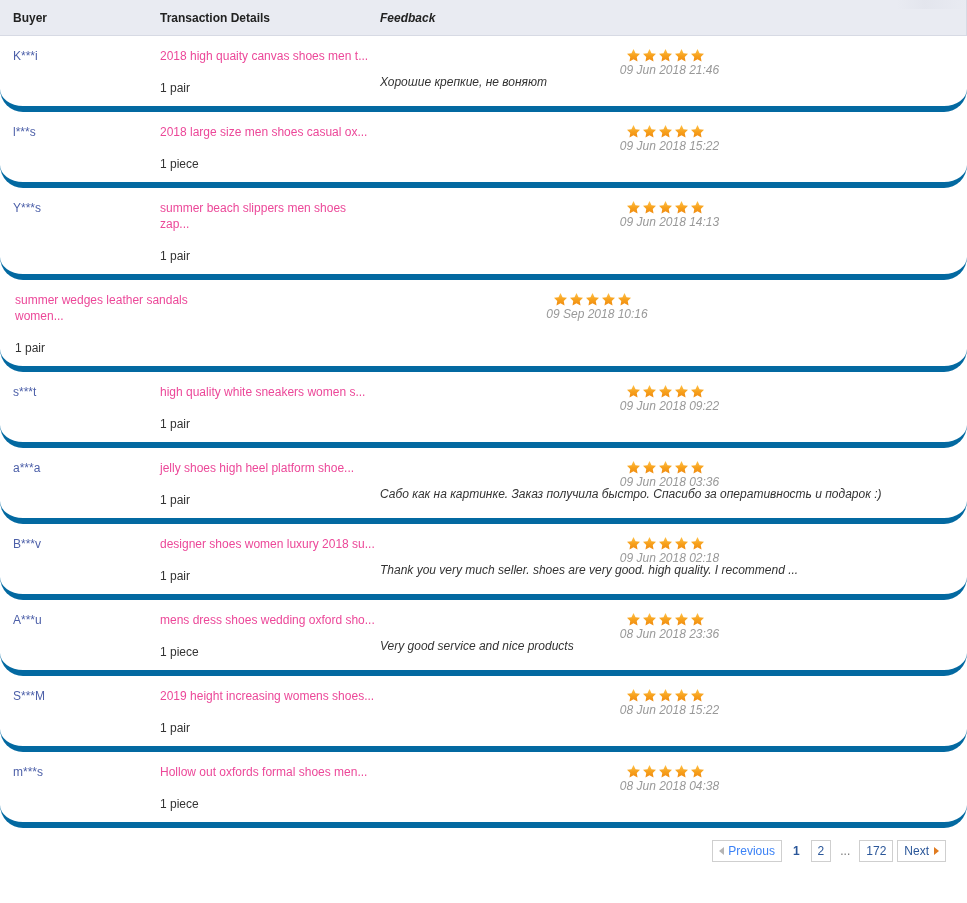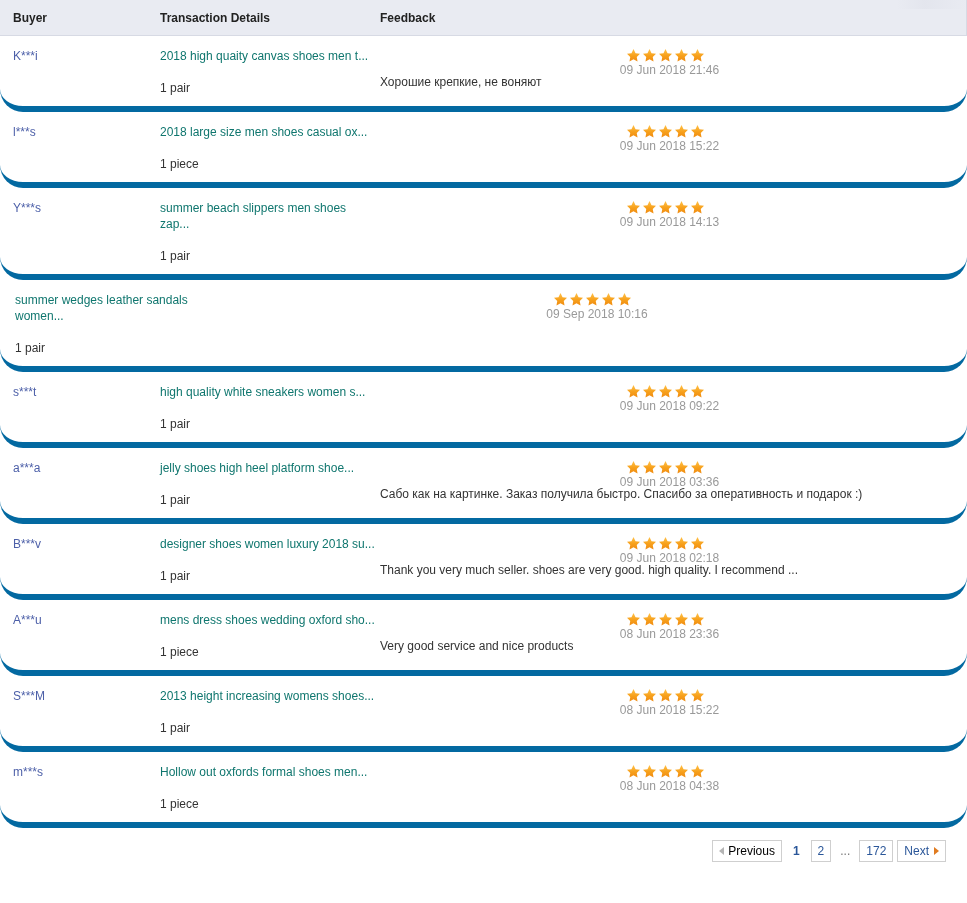--- a/index.html
+++ b/index.html
@@ -35,41 +35,41 @@
   }
   .fb-header .col {
     font-weight: bold;
     font-size: 12px;
     color: #222222;
   }
 
   
   .col-buyer    { width: 145px; box-sizing: border-box; padding-left: 13px; flex: 0 0 145px; }
   .col-details  { width: 230px; box-sizing: border-box; padding-left: 15px; flex: 0 0 230px; }
-  .col-feedback { flex: 1 1 auto; box-sizing: border-box; padding-left: 5px; padding-right: 17px; }
+  .col-feedback { flex: 1 1 auto; box-sizing: border-box; padding-left: 5px; padding-right: 17px; font-style: italic; }
 
   
   .fb-row {
     display: flex;
     border-bottom: 6px solid #0369a1;
     box-sizing: border-box;
     padding-top: 12px;
     padding-bottom: 10px;
     min-height: 58px;
     border-radius: 23px;
   }
   .buyer-name {
     color: #4c5fa8;
     font-size: 12px;
     line-height: 16px;
     padding-top: 3px;
     white-space: nowrap;
   }
   .item-title {
-    color: #0f766e;
+    color: #ec4899;
     font-size: 12px;
     line-height: 16px;
     text-decoration: none;
     display: block;
     max-width: 215px;
   }
   .item-qty {
     color: #333333;
     font-size: 12px;
     line-height: 16px;
@@ -129,21 +129,21 @@
     height: 22px;
     line-height: 20px;
     text-align: center;
     padding: 0 6px;
     box-sizing: border-box;
     cursor: pointer;
     user-select: none;
     white-space: nowrap;
   }
   .pg.disabled {
-    color: #000000;
+    color: #3b82f6;
     cursor: default;
   }
   .pg.current {
     border: 1px solid transparent;
     background: transparent;
     color: #2a5699;
     font-weight: bold;
     cursor: default;
   }
   .pg.ellipsis {
@@ -719,21 +719,21 @@
                 </svg></span>
             </span>
             <span class="fb-date">08 Jun 2018 23:36</span>
           </div>
           <div class="fb-comment">Very good service and nice products</div>
         </div>
       </div>
       <div class="fb-row">
         <div class="col-buyer"><span class="buyer-name">S***M</span></div>
         <div class="col-details">
-          <a class="item-title" href="#">2013 height increasing womens shoes...</a>
+          <a class="item-title" href="#">2019 height increasing womens shoes...</a>
           <div class="item-qty">1 pair</div>
         </div>
         <div class="col-feedback">
           <div class="fb-top">
             <span class="stars">
               <span class="star"><svg width="15" height="15" viewBox="0 0 24 24">
                   <defs>
                     <linearGradient id="sg41" x1="0" y1="0" x2="0" y2="1">
                       <stop offset="0%" stop-color="#ffc24a"></stop>
                       <stop offset="55%" stop-color="#f7a01b"></stop>

